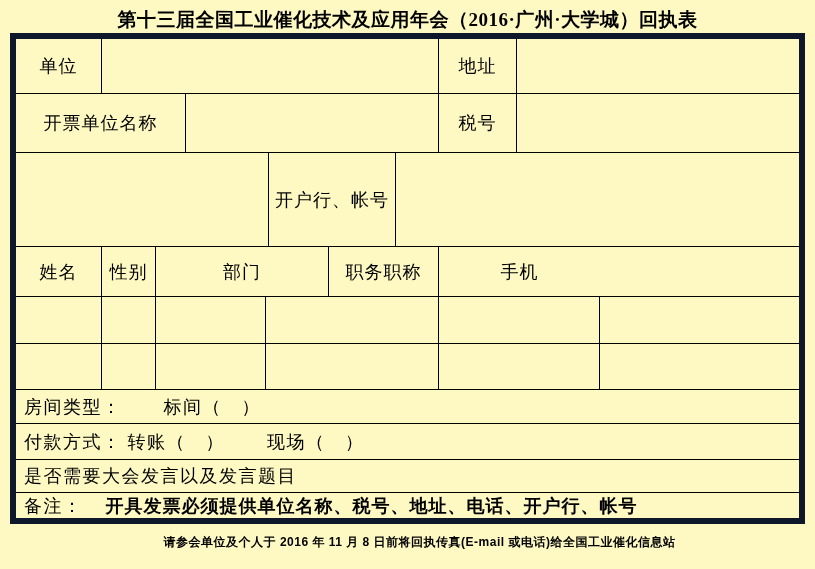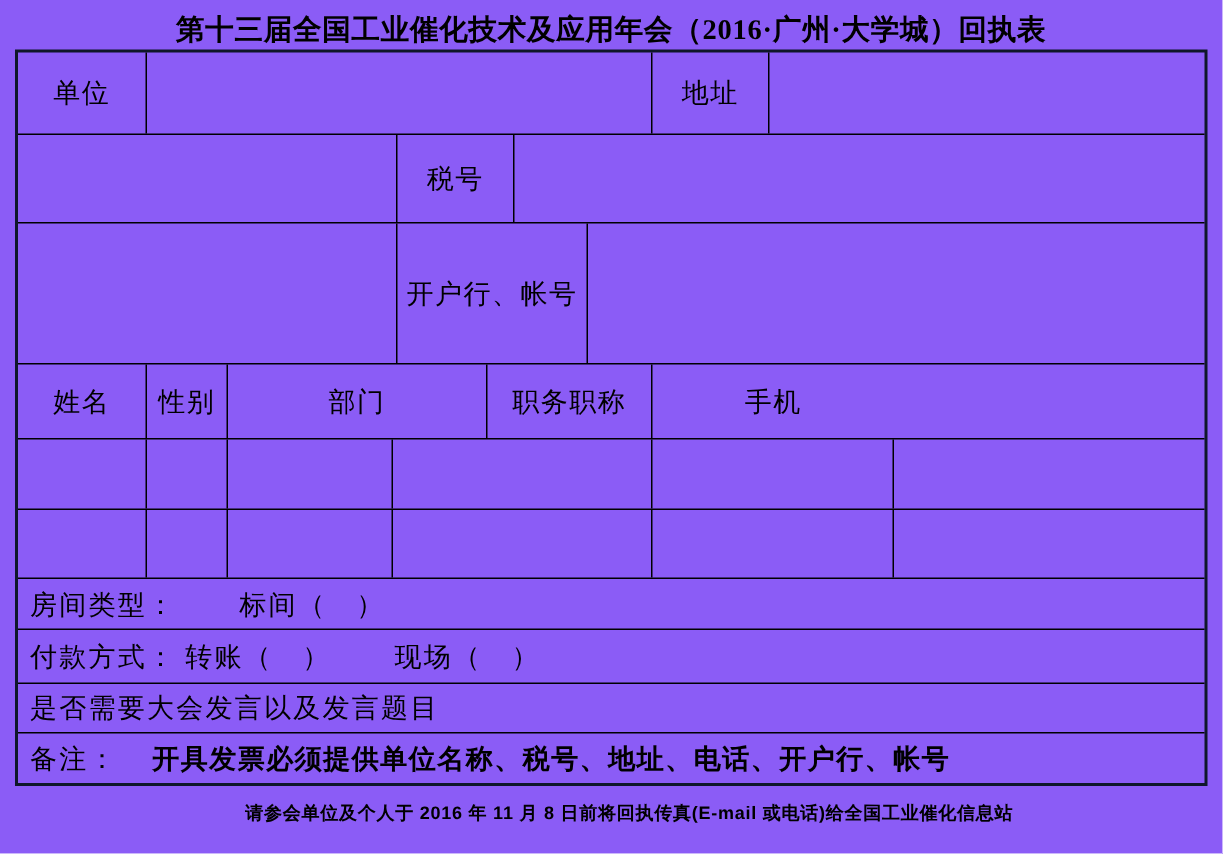--- a/index.html
+++ b/index.html
@@ -1,28 +1,28 @@
 <!DOCTYPE html>
 <html><head>
 <meta charset="utf-8">
 <style>
   html,body { margin:0; padding:0; background:#fff; }
   .page {
-    position:relative; width:815px; height:569px; background:#8b5cf6;
+    position:relative; width:815px; height:569px; background:#fef9c3;
     color:#000; font-family:"Liberation Serif","DejaVu Serif",serif;
     overflow:hidden;
   }
   .title {
     position:absolute; top:7px; left:0; width:100%;
     text-align:center; font-weight:bold; font-size:19px; letter-spacing:0.5px;
     font-family:"Liberation Serif","DejaVu Serif",serif;
   }
   .tbl {
     position:absolute; left:10px; top:33px; width:795px; height:491px;
-    border:2px solid #0f172a; box-sizing:border-box;
+    border:6px solid #0f172a; box-sizing:border-box;
     display:flex; flex-direction:column;
   }
   .row {
     display:flex; flex-direction:row; box-sizing:border-box;
     border-bottom:1px solid #000; flex:none;
   }
   .row:last-child { border-bottom:none; flex:1; }
   .cell {
     box-sizing:border-box; border-right:1px solid #000;
     display:flex; align-items:center; justify-content:center;
@@ -61,20 +61,21 @@
   <div class="tbl">
 
     <div class="row" style="height:55px">
       <div class="cell w86">单位</div>
       <div class="cell w337"></div>
       <div class="cell w78">地址</div>
       <div class="cell grow"></div>
     </div>
 
     <div class="row" style="height:59px">
+      <div class="cell w170">开票单位名称</div>
       <div class="cell w253"></div>
       <div class="cell w78">税号</div>
       <div class="cell grow"></div>
     </div>
 
     <div class="row" style="height:94px">
       <div class="cell w253"></div>
       <div class="cell w127">开户行、帐号</div>
       <div class="cell grow"></div>
     </div>

